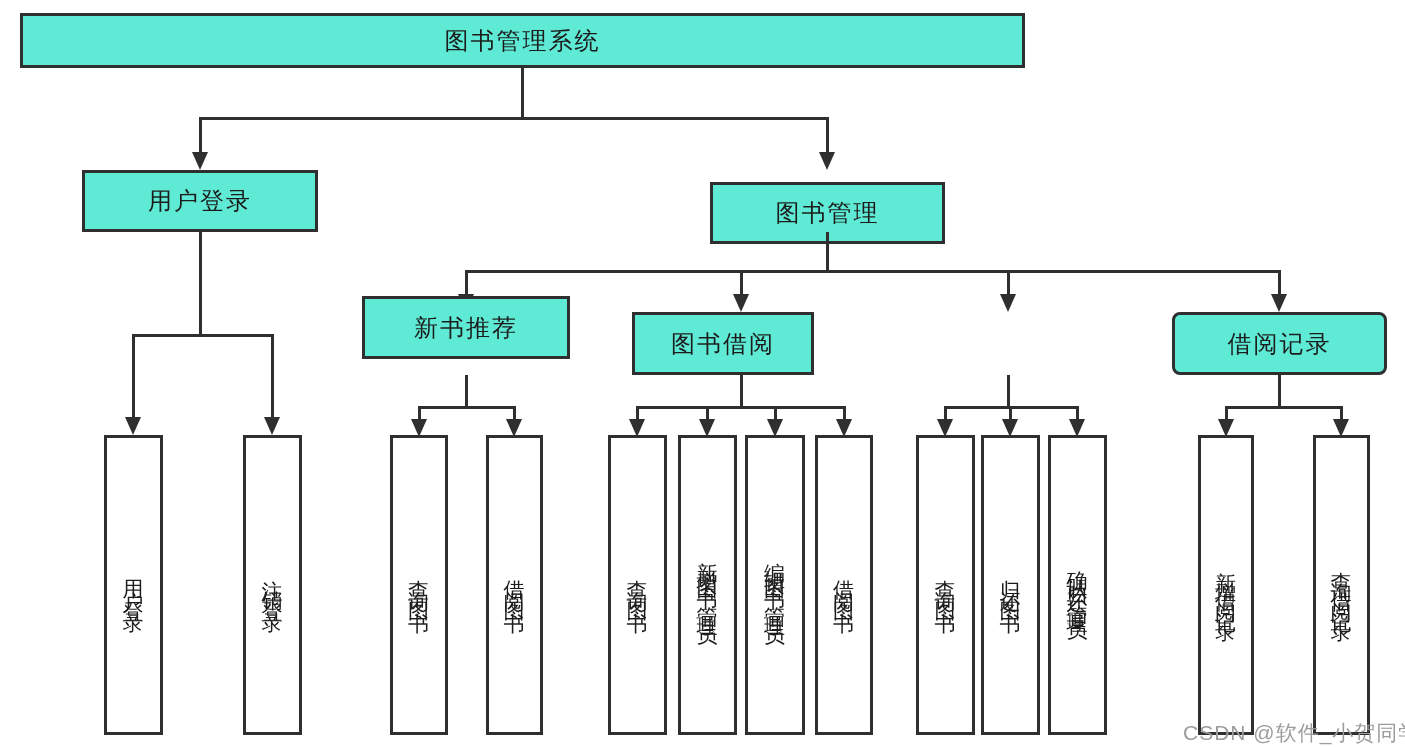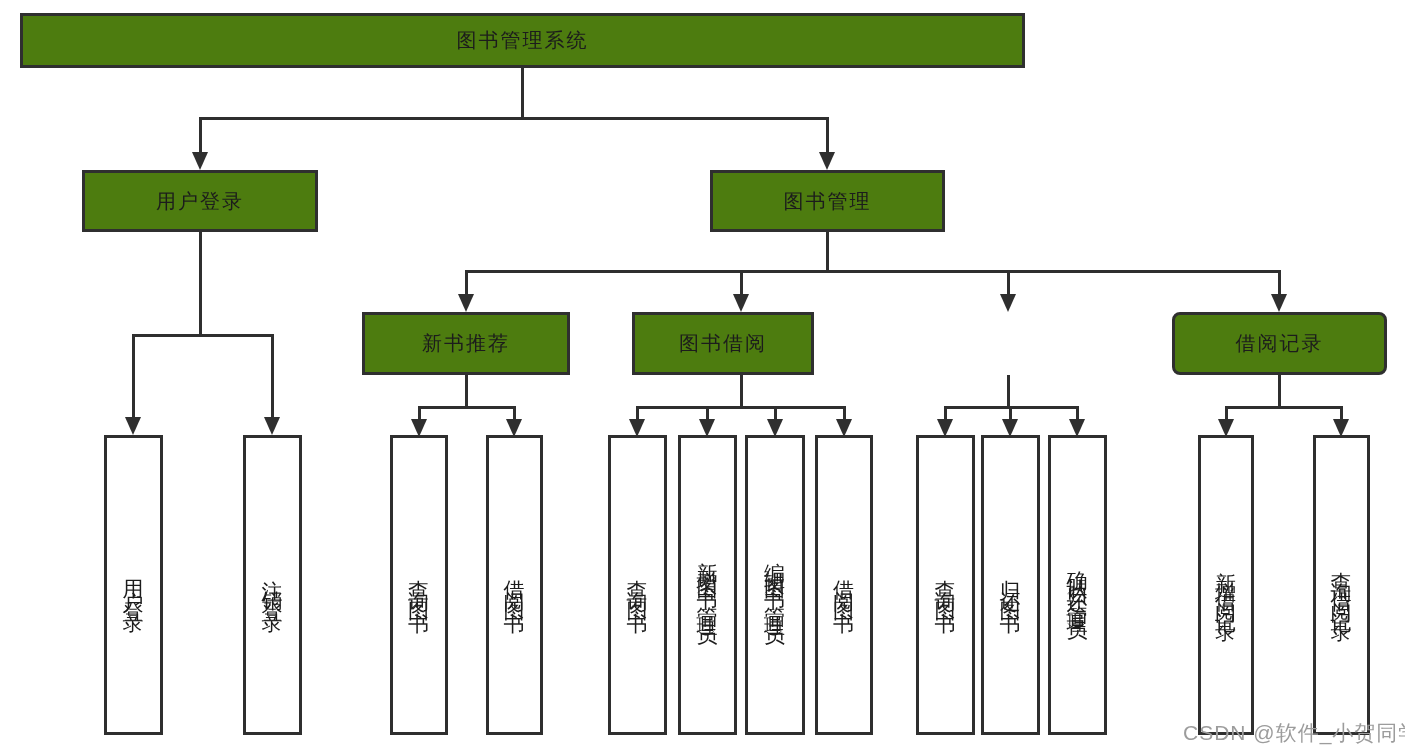--- a/index.html
+++ b/index.html
@@ -8,22 +8,22 @@
     --background:#ffffff;
     --watermark:#9c9c9c;
   }
   html,body{margin:0;padding:0;background:var(--background);}
   .canvas{
     position:relative;width:1405px;height:747px;background:var(--background);
     font-family:"Liberation Sans","DejaVu Sans",sans-serif;overflow:hidden;
   }
   .node{
     position:absolute;box-sizing:border-box;border:3px solid var(--line);
-    background:#4d7c0f;display:flex;align-items:center;justify-content:center;
-    font-size:20px;letter-spacing:2px;color:var(--text);
+    background:#5eead4;display:flex;align-items:center;justify-content:center;
+    font-size:24px;letter-spacing:2px;color:var(--text);
   }
   .vnode{
     position:absolute;box-sizing:border-box;border:3px solid var(--line);
     background:#fff;display:flex;align-items:center;justify-content:center;
     color:var(--text);
   }
   .vnode .vtext{
     writing-mode:vertical-rl;text-orientation:mixed;
     font-size:21px;letter-spacing:11px;line-height:1.1;white-space:nowrap;
   }
@@ -51,21 +51,21 @@
   <div class="vl" style="left:521px;top:68px;height:50px;"></div>
   <div class="hl" style="left:199px;top:117px;width:629px;"></div>
   <div class="vl" style="left:199px;top:117px;height:36px;"></div>
   <div class="ahead" style="left:192px;top:152px;"></div>
   <div class="vl" style="left:826px;top:117px;height:36px;"></div>
   <div class="ahead" style="left:819px;top:152px;"></div>
 
   <div class="node" style="left:82px;top:170px;width:236px;height:62px;">
     <span>用户登录</span>
   </div>
-  <div class="node" style="left:710px;top:170px;width:235px;height:62px;align-items:center;">
+  <div class="node" style="left:710px;top:182px;width:235px;height:62px;align-items:center;">
     <span>图书管理</span>
   </div>
 
   <div class="vl" style="left:199px;top:232px;height:105px;"></div>
   <div class="hl" style="left:132px;top:334px;width:141px;"></div>
   <div class="vl" style="left:132px;top:334px;height:84px;"></div>
   <div class="ahead" style="left:125px;top:417px;"></div>
   <div class="vl" style="left:271px;top:334px;height:84px;"></div>
   <div class="ahead" style="left:264px;top:417px;"></div>
 
@@ -73,21 +73,21 @@
   <div class="hl" style="left:465px;top:270px;width:815px;"></div>
   <div class="vl" style="left:465px;top:270px;height:25px;"></div>
   <div class="ahead" style="left:458px;top:294px;"></div>
   <div class="vl" style="left:740px;top:270px;height:25px;"></div>
   <div class="ahead" style="left:733px;top:294px;"></div>
   <div class="vl" style="left:1007px;top:270px;height:25px;"></div>
   <div class="ahead" style="left:1000px;top:294px;"></div>
   <div class="vl" style="left:1278px;top:270px;height:25px;"></div>
   <div class="ahead" style="left:1271px;top:294px;"></div>
 
-  <div class="node" style="left:362px;top:312px;width:208px;height:63px;">
+  <div class="node" style="left:362px;top:296px;width:208px;height:63px;">
     <span>新书推荐</span>
   </div>
   <div class="node" style="left:632px;top:312px;width:182px;height:63px;">
     <span>图书借阅</span>
   </div>
   <div class="node" style="left:1172px;top:312px;width:215px;height:63px;border-radius:8px;">
     <span>借阅记录</span>
   </div>
 
   <div class="vl" style="left:465px;top:375px;height:34px;"></div>

